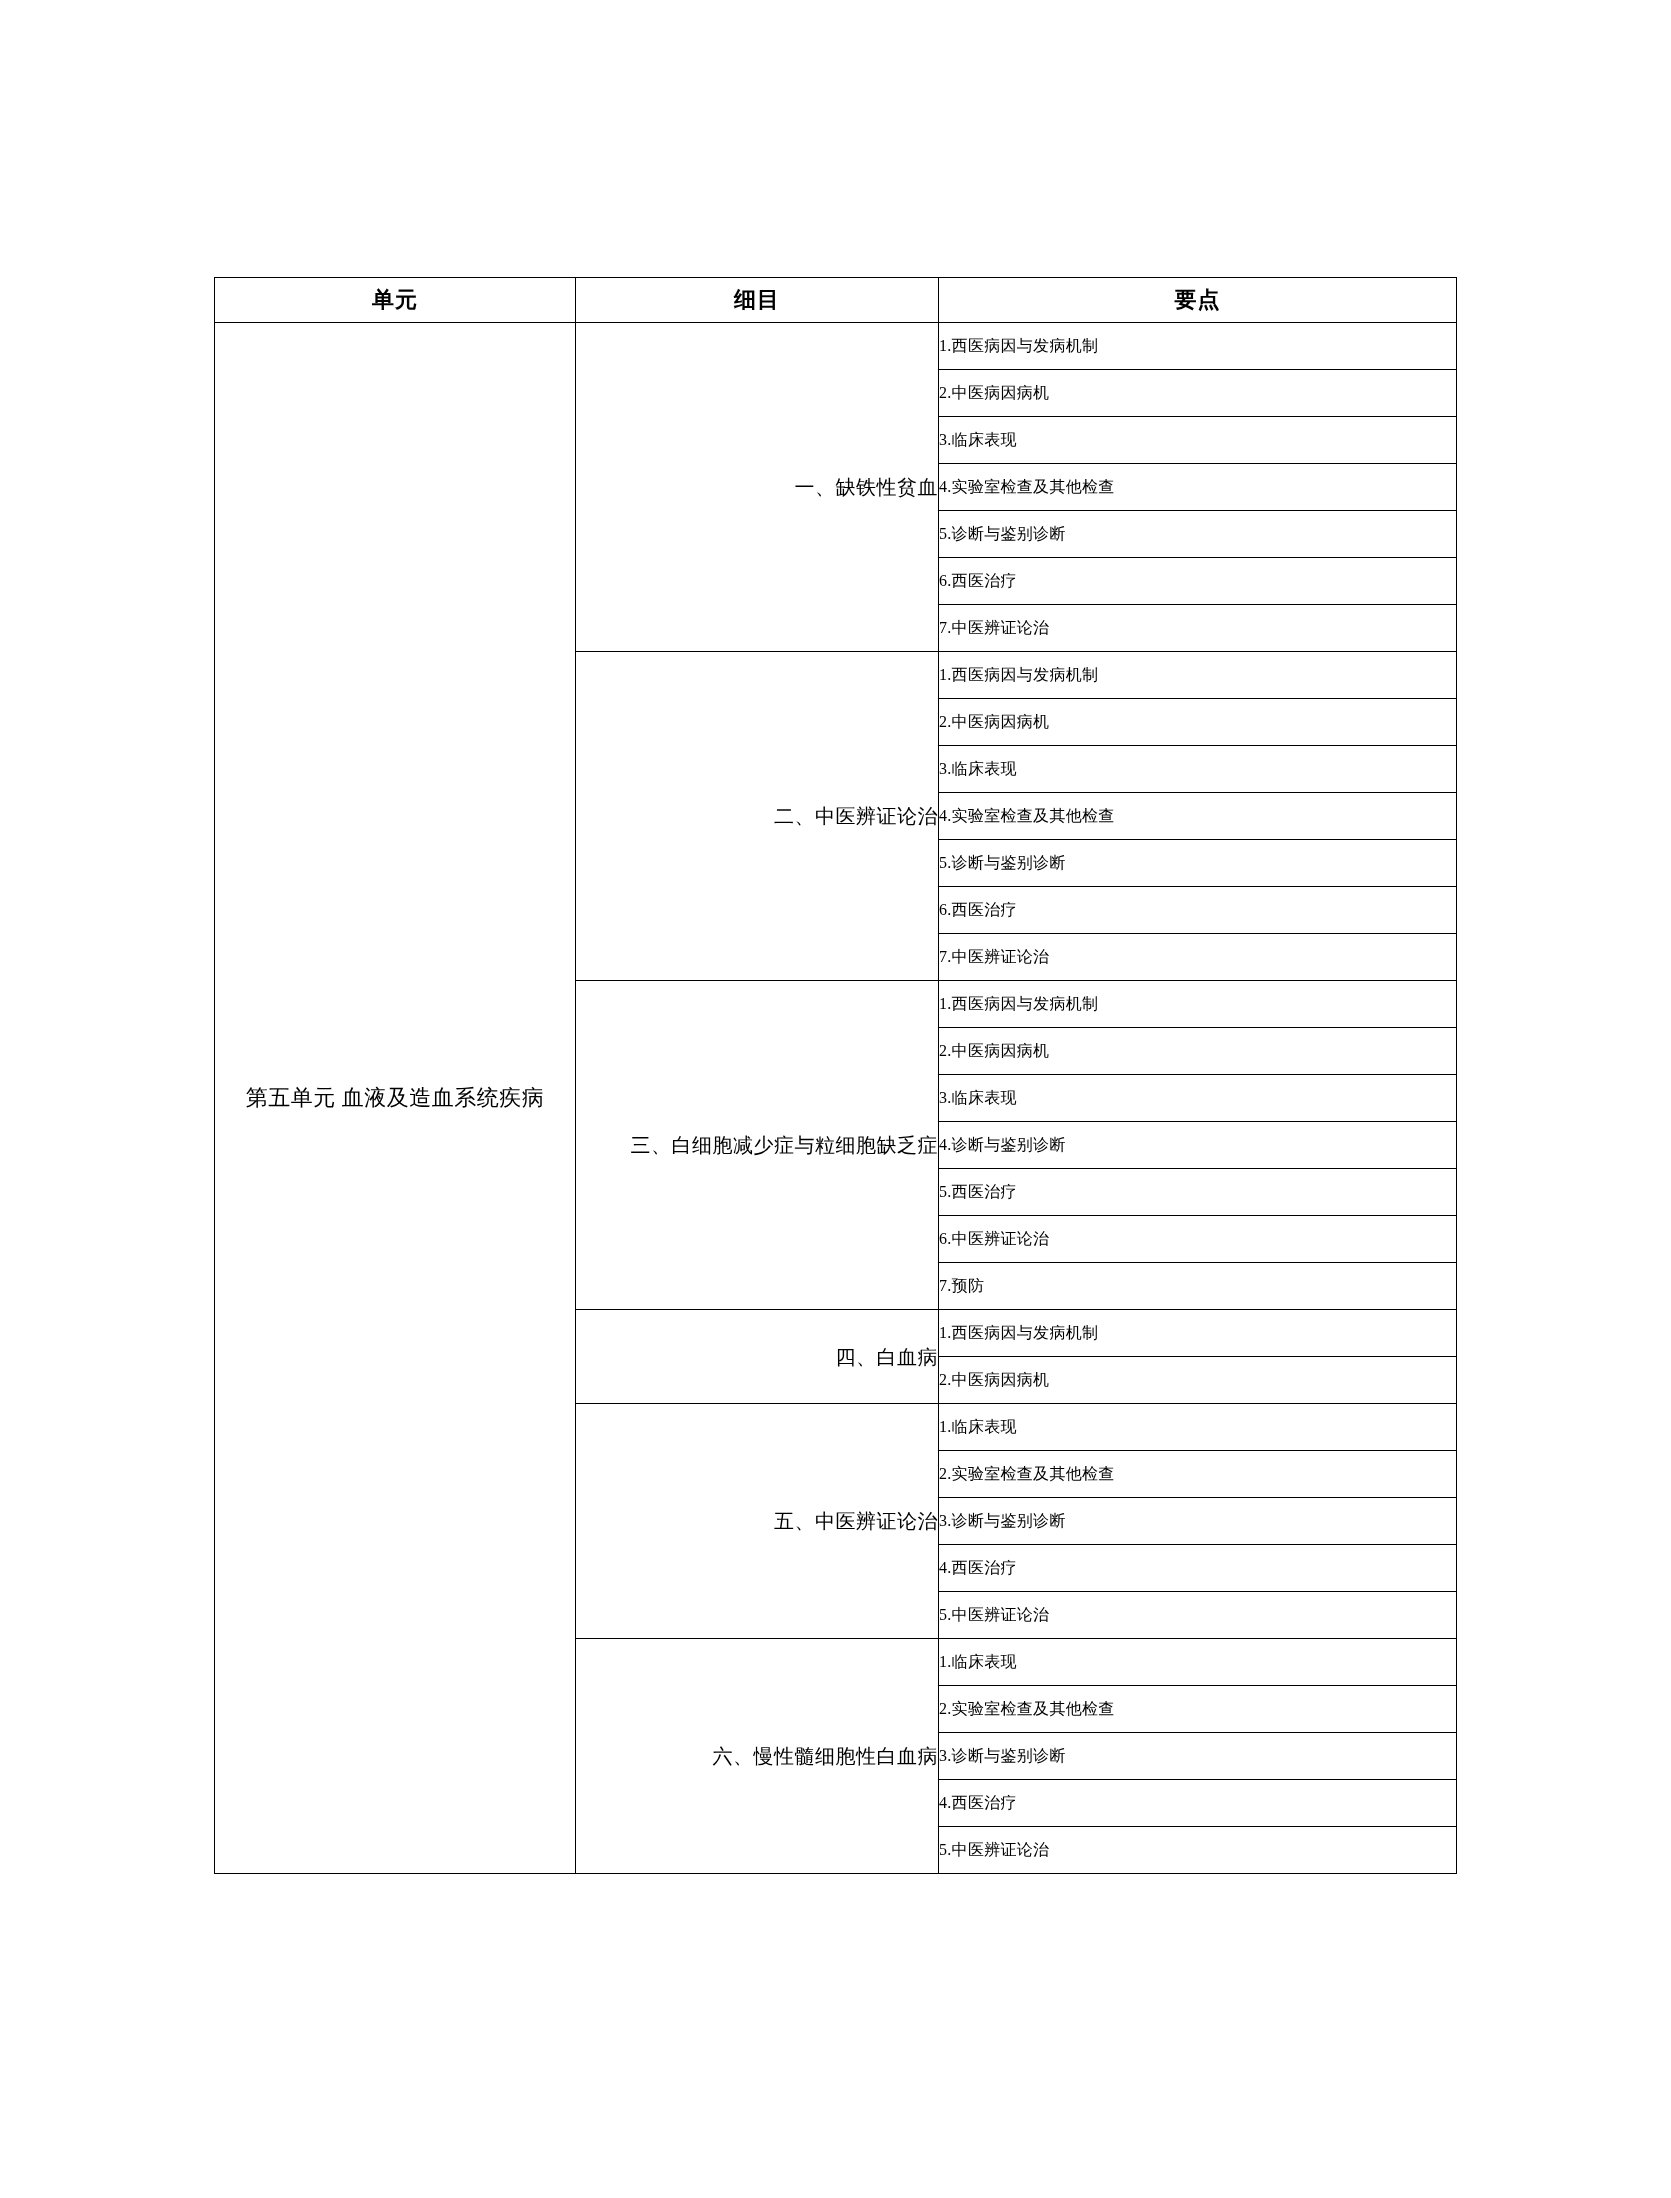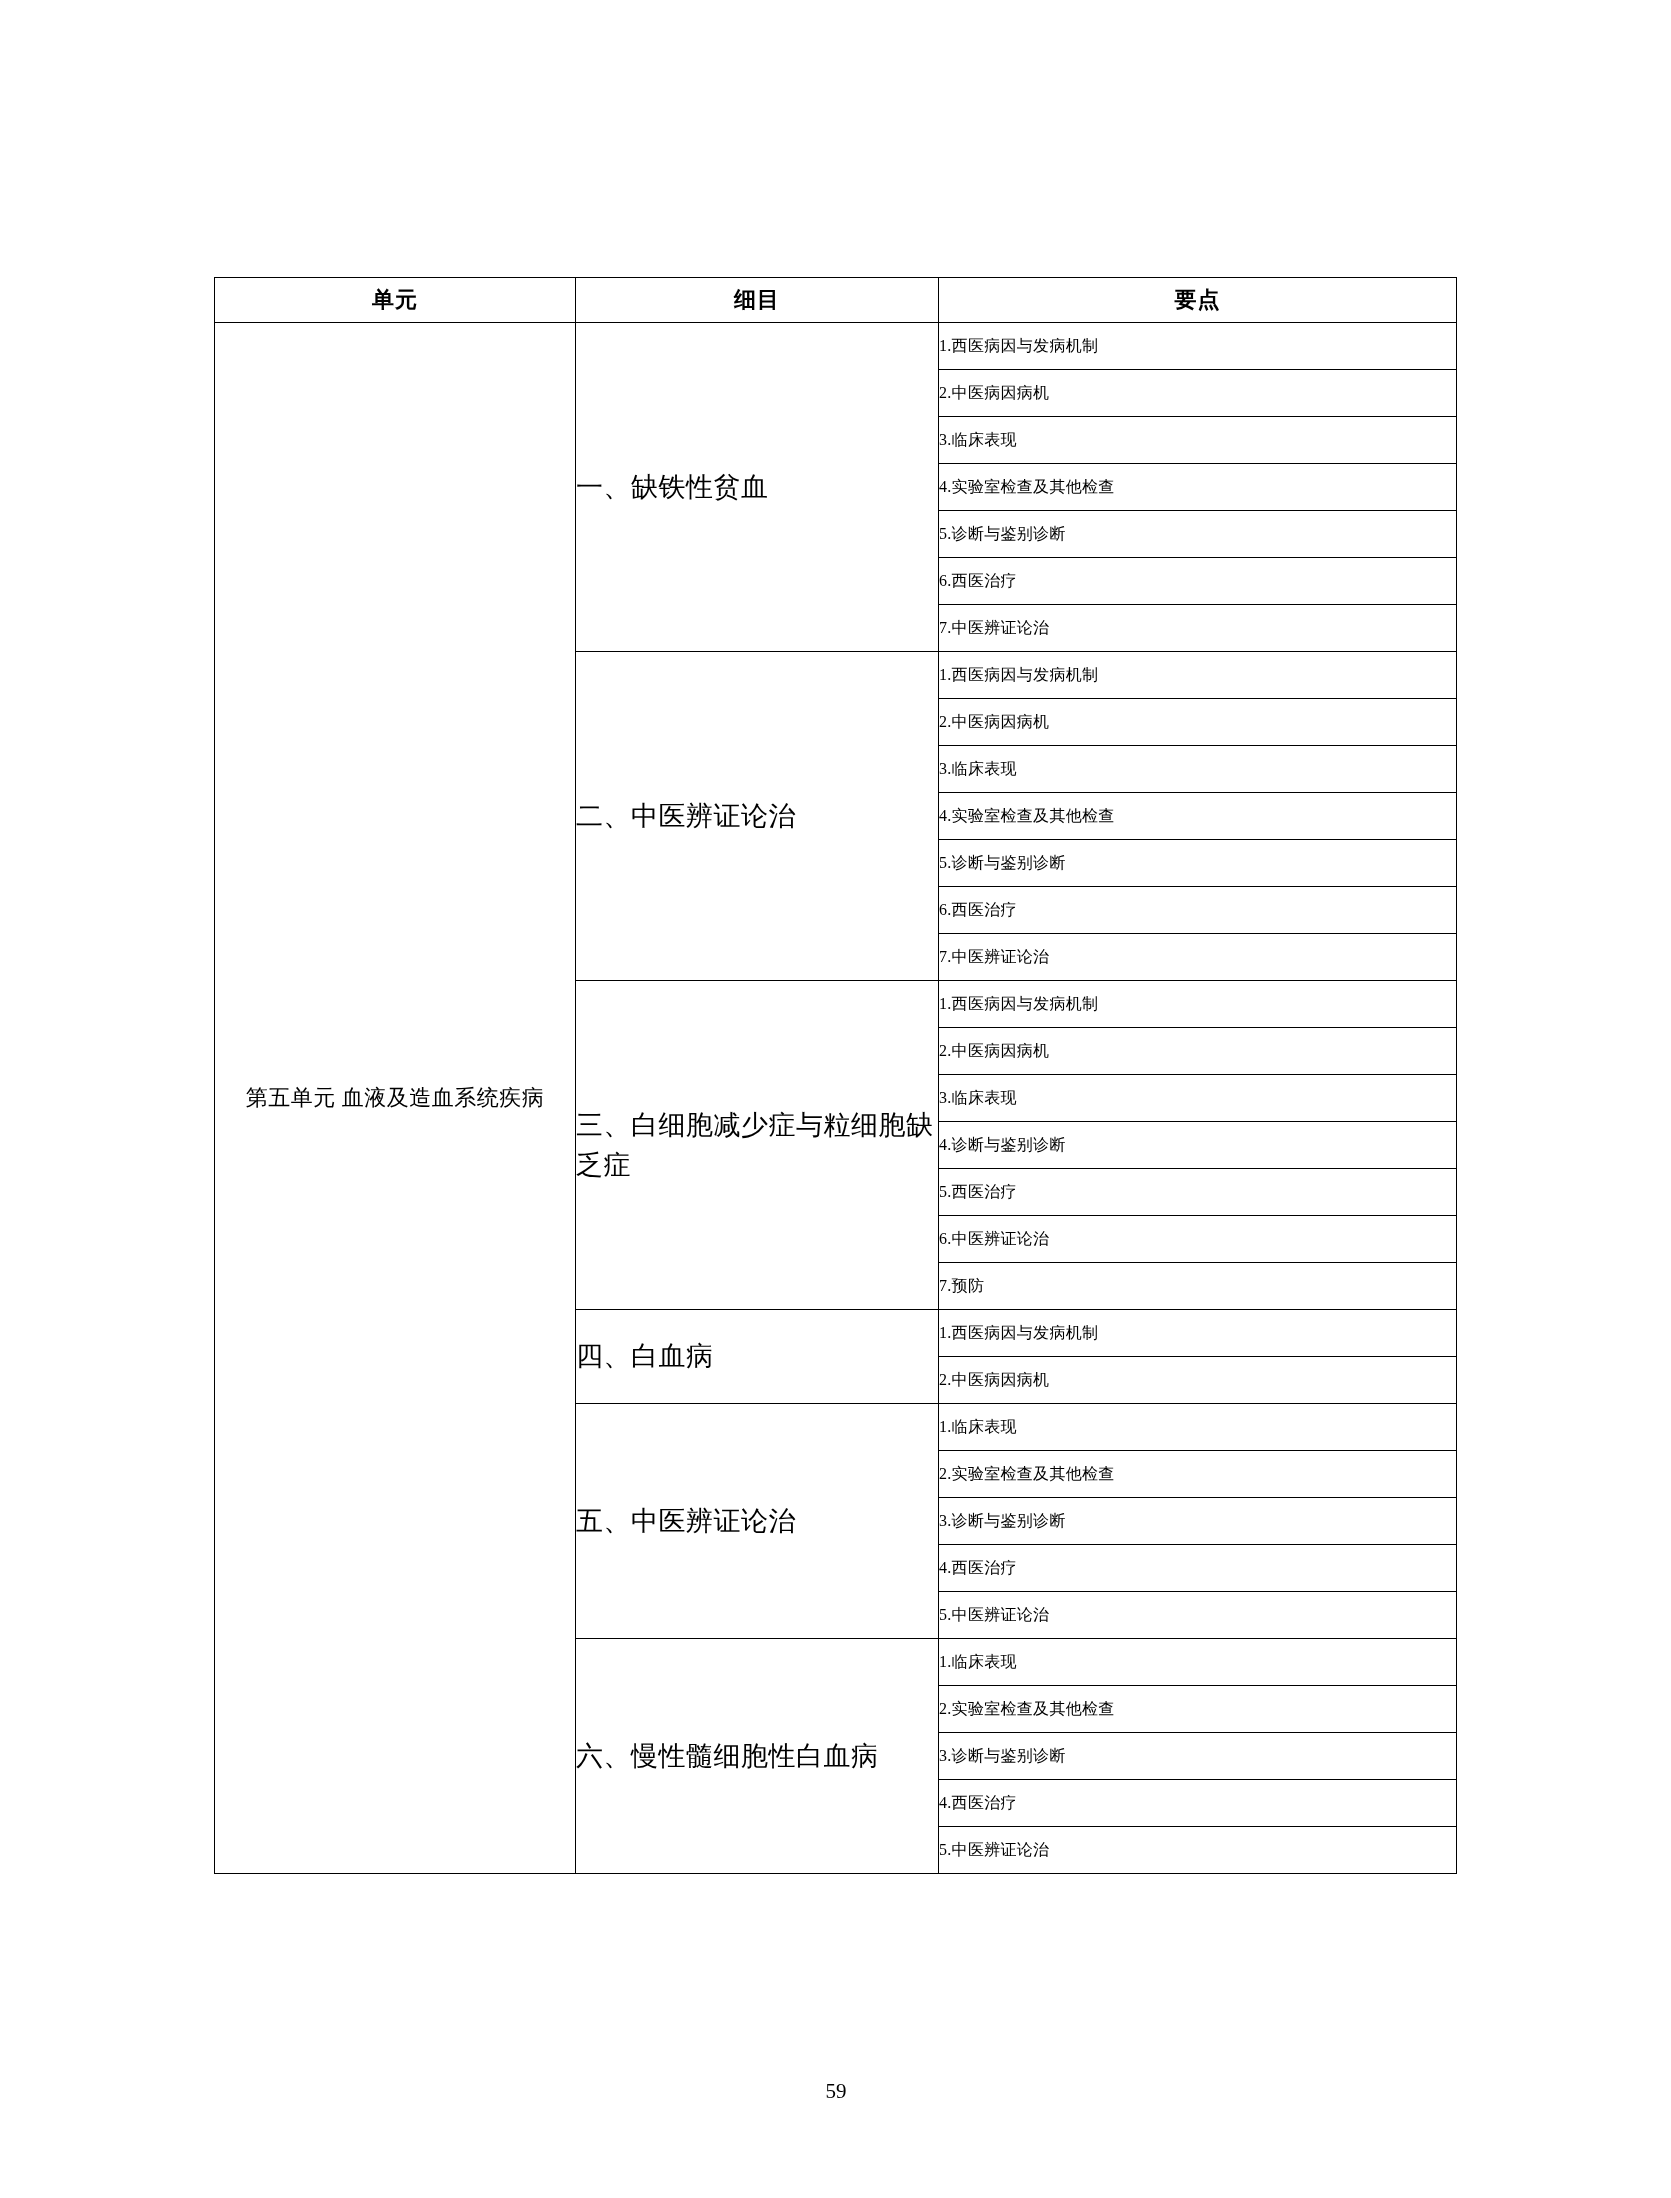--- a/index.html
+++ b/index.html
@@ -48,25 +48,26 @@
     height: 44px;
     line-height: 44px;
     letter-spacing: 1px;
   }
   td.unit-cell {
     text-align: center;
     font-size: 22px;
     letter-spacing: 0.5px;
   }
   td.detail-cell {
-    font-size: 27px;
+    font-size: 20px;
     padding-left: 42px;
     padding-right: 11.5px;
     line-height: 1.5;
     letter-spacing: 0.5px;
+    text-align: right;
   }
   td.point-cell {
     font-size: 16px;
     height: 46px;
     padding-left: 13.4px;
     letter-spacing: 0.3px;
     white-space: nowrap;
   }
   .page-number {
     position: absolute;
@@ -207,15 +208,14 @@
         <tr>
             <td class="point-cell">4.西医治疗</td>
           </tr>
         <tr>
             <td class="point-cell">5.中医辨证论治</td>
           </tr>
       </tbody>
     </table>
   </div>
 
-  <div class="page-number">59</div>
 </div>
 
 
 </body></html>

